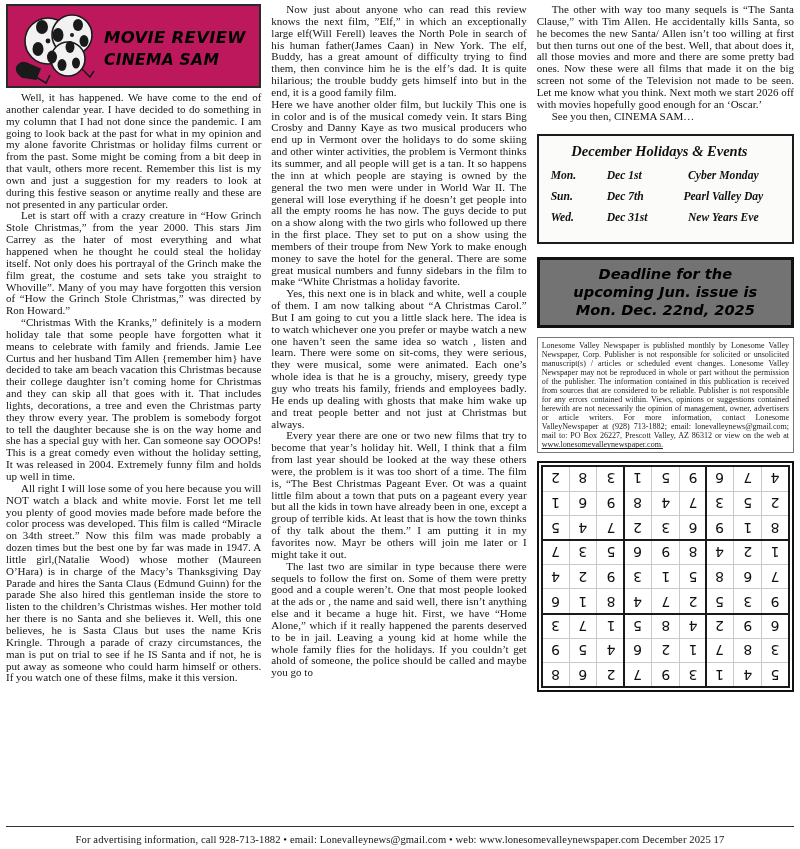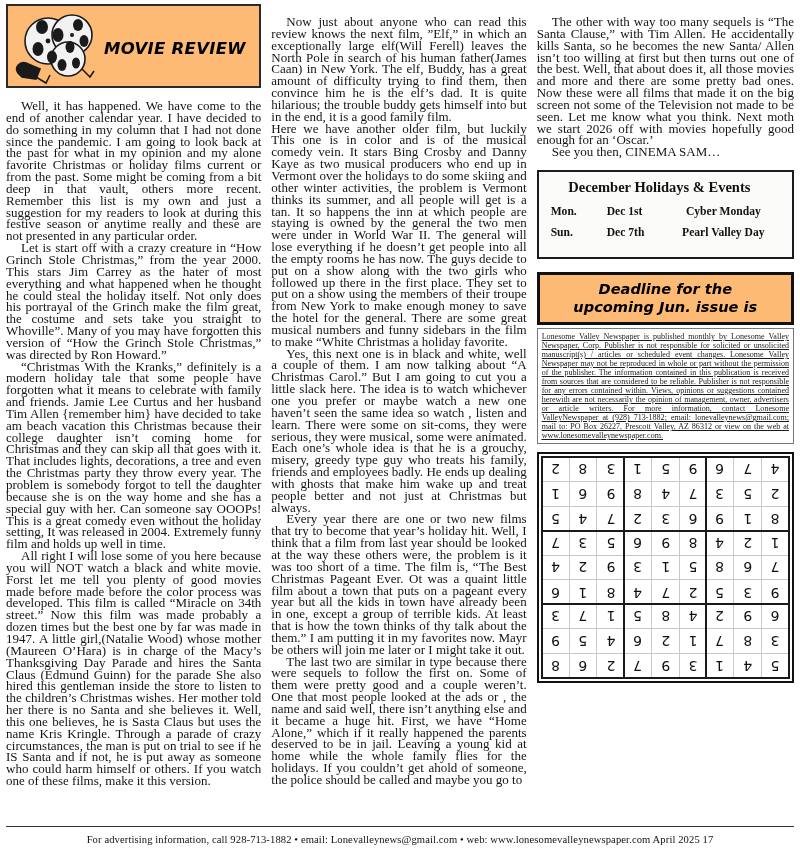--- a/index.html
+++ b/index.html
@@ -32,43 +32,42 @@
   }
   .col {
     width: 256px;
     position: relative;
   }
   .col-3 { width: 258px; }
 
   
   .body-text {
     font-family: "Liberation Serif", "DejaVu Serif", serif;
-    font-size: 13px;
+    font-size: 11px;
     line-height: 11.85px;
     text-align: justify;
     text-justify: inter-word;
     hyphens: none;
     color: #141414;
-    margin-top: 12px;
   }
   .body-text p {
     margin: 0;
     text-indent: 15px;
   }
   .body-text p.noindent { text-indent: 0; }
 
   
   .logo-box {
     border: 2px solid #2a2a2a;
     height: 84px;
     box-sizing: border-box;
     display: flex;
     align-items: center;
     margin-bottom: 4px;
-    background: #fdba74;
+    background: #be185d;
     padding: 8px 4px 2px 2px;
   }
   .reel-art {
     width: 92px;
     height: 76px;
     flex: 0 0 92px;
     position: relative;
   }
   .logo-words {
     flex: 1;
@@ -87,20 +86,21 @@
   .logo-words div.l2 { font-size: 14.5px; }
   .logo-words div.l3 { font-size: 15.5px; }
 
   
   .holidays-box {
     border: 2px solid #1c1c1c;
     margin-top: 12px;
     padding: 7px 20px 10px 8px;
     box-sizing: border-box;
     background: #fbfbf9;
+    font-style: italic;
   }
   .holidays-title {
     text-align: center;
     font-family: "Liberation Serif", "DejaVu Serif", serif;
     font-weight: bold;
     font-size: 14.5px;
     margin-bottom: 9px;
     color: #111;
   }
   .holiday-row {
@@ -115,41 +115,40 @@
   .h-day   { width: 56px; flex: 0 0 56px; padding-left: 4px; }
   .h-date  { width: 68px; flex: 0 0 68px; }
   .h-name  { flex: 1; text-align: center; }
 
   
   .deadline-box {
     border: 3px solid #111;
     margin-top: 13px;
     padding: 5px 4px 6px 4px;
     text-align: center;
-    background: #fdba74;
+    background: #737373;
   }
   .deadline-box div {
     font-family: "DejaVu Sans", sans-serif;
     font-weight: bold;
     font-style: italic;
     font-size: 14.6px;
     line-height: 18px;
     color: #000;
   }
 
   
   .legal-box {
     border: 1px solid #777;
-    margin-top: 3px;
+    margin-top: 9px;
     padding: 3px 4px 3px 4px;
     font-size: 8.05px;
     line-height: 9.0px;
     text-align: justify;
     color: #1b1b1b;
-    text-decoration: underline;
   }
   .legal-box p { margin: 0; }
   .legal-box .weburl { text-decoration: underline; }
 
   
   .sudoku-wrap {
     margin-top: 8px;
     border: 2px solid #111;
     padding: 2px;
     background: #fff;
@@ -222,20 +221,21 @@
               <ellipse cx="66" cy="52" rx="4" ry="5.5"></ellipse>
               <circle cx="38" cy="30" r="2.4"></circle>
               <circle cx="62" cy="24" r="2"></circle>
             </g>
             <path d="M26 66 L36 72 L40 64" fill="none" stroke="#1a1a1a" stroke-width="1.6"></path>
             <path d="M72 58 L80 66 L84 60" fill="none" stroke="#1a1a1a" stroke-width="1.6"></path>
           </svg>
         </div>
         <div class="logo-words">
           <div class="l1">MOVIE REVIEW</div>
+          <div class="l3">CINEMA SAM</div>
         </div>
       </div>
 
       <div class="body-text">
         <p>Well, it has happened.  We have come to the end of another calendar year. I have decided to do something in my column that I had not done since the pandemic. I am going to look back at the past for what in my opinion and my alone favorite Christmas or holiday films current or from the past. Some might be coming from a bit deep in that vault, others more recent. Remember this list is my own and just a suggestion for my readers to look at during this festive season or anytime really and these are not presented in any particular order.</p>
         <p>Let is start off with a crazy creature in “How Grinch Stole Christmas,” from the year 2000. This stars Jim Carrey as the hater of most everything and what happened when he thought he could steal the holiday itself. Not only does his portrayal of the Grinch make the film great, the costume and sets take you straight to Whoville”. Many of you may have forgotten this  version of  “How the Grinch Stole Christmas,”  was directed by Ron Howard.”</p>
         <p>“Christmas With the Kranks,” definitely is a modern holiday tale that some people have forgotten what it means to celebrate with family and friends. Jamie Lee Curtus and her husband Tim Allen {remember him} have decided to take am beach vacation this Christmas because their college daughter  isn’t coming home for Christmas and they can skip all that goes with it. That includes lights, decorations, a tree and even the Christmas party they throw every year. The problem is somebody forgot to tell the daughter because she is on the way home and she has a special guy with her. Can someone say OOOPs!  This is a great comedy even without the holiday setting, It was released in 2004. Extremely funny film and holds up well in time.</p>
         <p>All right I will lose some of you here because you will NOT watch a black and white movie. Forst let me tell you plenty of good movies made before made before the color process was developed. This film is called “Miracle on 34th street.” Now this film was made probably a dozen times but the best one by far was made in 1947. A little girl,(Natalie Wood) whose mother (Maureen O’Hara) is in charge of the Macy’s Thanksgiving Day Parade and hires the Santa Claus (Edmund Guinn) for the parade She also hired this gentleman inside the store to listen to the children’s Christmas wishes. Her mother told her there is no Santa and she believes it. Well, this one believes, he is Sasta Claus but uses the name Kris Kringle. Through a parade of crazy circumstances, the man is put on  trial to see if he IS Santa and if not, he is put away as someone who could harm himself or others. If you watch one of these films, make it this version.</p>
       </div>
     </div>
@@ -263,25 +263,31 @@
         <div class="holiday-row">
           <span class="h-day">Mon.</span>
           <span class="h-date">Dec 1st</span>
           <span class="h-name">Cyber Monday</span>
         </div>
         <div class="holiday-row">
           <span class="h-day">Sun.</span>
           <span class="h-date">Dec 7th</span>
           <span class="h-name">Pearl Valley Day</span>
         </div>
+        <div class="holiday-row">
+          <span class="h-day">Wed.</span>
+          <span class="h-date">Dec 31st</span>
+          <span class="h-name">New Years Eve</span>
+        </div>
       </div>
 
       <div class="deadline-box">
         <div>Deadline for the</div>
         <div>upcoming Jun. issue is</div>
+        <div>Mon. Dec. 22nd, 2025</div>
       </div>
 
       <div class="legal-box">
         <p><span>Lonesome Valley Newspaper is published monthly by Lonesome Valley Newspaper, Corp.  Publisher is not responsible for solicited or unsolicited manuscript(s) / articles or scheduled event changes.  Lonesome Valley Newspaper may not be reproduced in whole or part without the permission of the publisher. The information contained in this publication is received from sources that are considered to be reliable. Publisher is not responsible for any  errors contained within. Views, opinions or suggestions contained herewith are not necessarily the opinion of management, owner, advertisers or article writers.  For more information, contact Lonesome ValleyNewspaper at (928) 713-1882; email: lonevalleynews@gmail.com; mail to: PO Box 26227, Prescott Valley, AZ  86312 or view on the web at </span><span class="weburl">www.lonesomevalleynewspaper.com.</span></p>
       </div>
 
       <div class="sudoku-wrap">
         <table class="sudoku">
           <tbody>
             <tr>
@@ -384,14 +390,14 @@
               <td>5</td>
             </tr>
           </tbody>
         </table>
       </div>
 
     </div>
   </div>
 
   <div class="footer-rule"></div>
-  <div class="footer-line">For advertising information, call  928-713-1882 • email: Lonevalleynews@gmail.com • web: www.lonesomevalleynewspaper.com  April 2025  17</div>
+  <div class="footer-line">For advertising information, call  928-713-1882 • email: Lonevalleynews@gmail.com • web: www.lonesomevalleynewspaper.com  December 2025  17</div>
 </div>
 
 </body></html>

